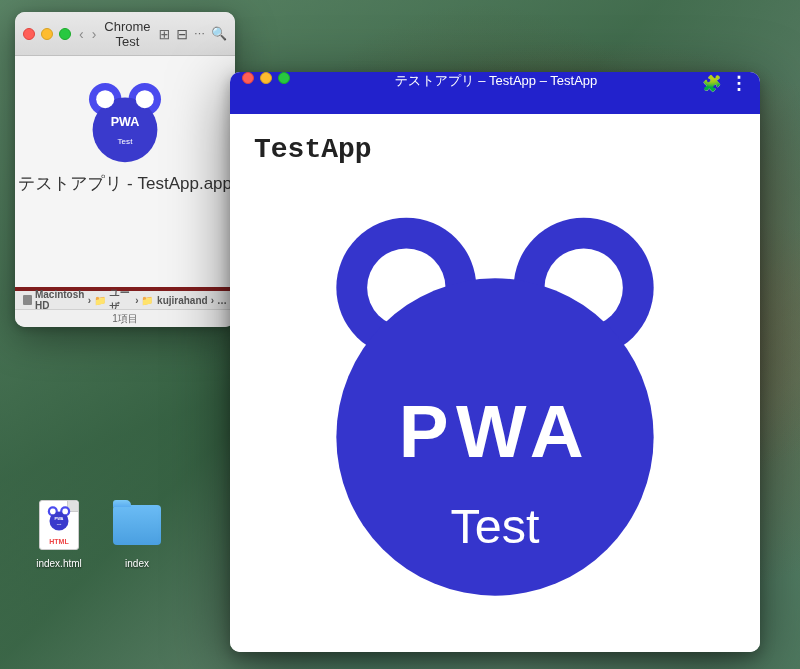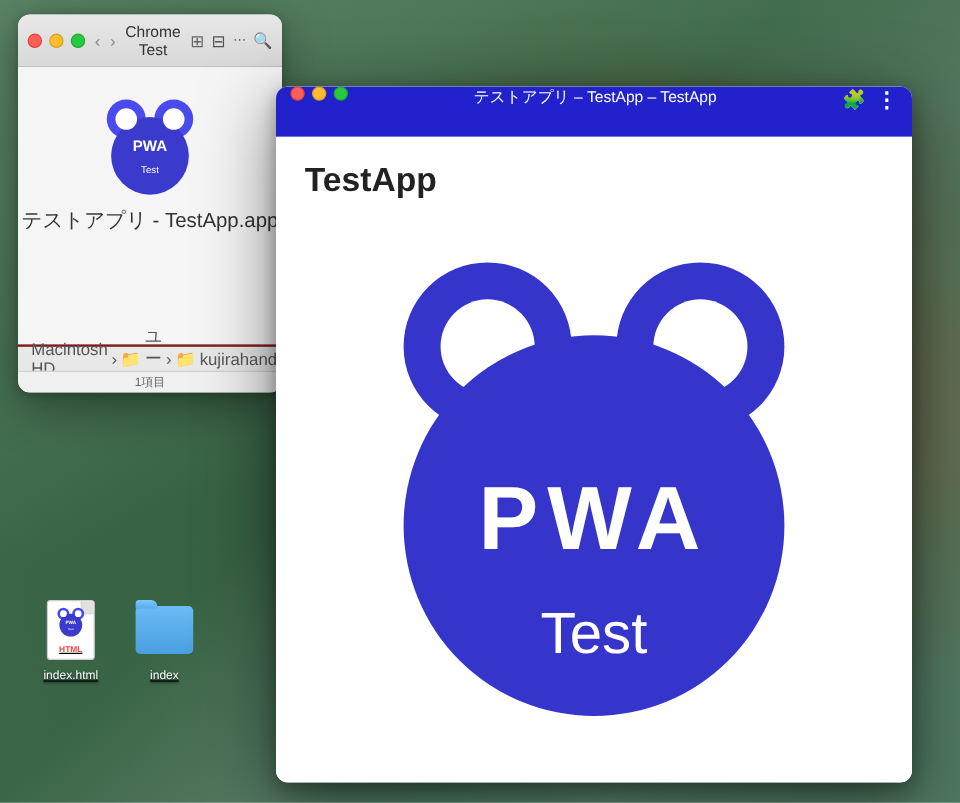--- a/index.html
+++ b/index.html
@@ -139,21 +139,20 @@
     }
 
     
     .desktop-files {
       position: absolute;
       bottom: 100px;
       left: 35px;
       display: grid;
       grid-template-columns: 1fr 1fr;
       gap: 20px 30px;
-      text-decoration: underline;
     }
 
     .file-item {
       display: flex;
       flex-direction: column;
       align-items: center;
       gap: 4px;
       cursor: pointer;
     }
 
@@ -308,20 +307,21 @@
       display: flex;
       flex-direction: column;
       align-items: flex-start;
     }
 
     .app-title-text {
       font-size: 28px;
       font-weight: bold;
       color: #222;
       margin-bottom: 20px;
+      font-family: Liberation Mono, monospace;
     }
 
     
     .pwa-icon-large {
       width: 380px;
       height: 420px;
       margin: 0 auto;
     }
 
     .pwa-icon-large svg {
@@ -369,21 +369,21 @@
         <circle cx="72" cy="28" r="10" fill="white"></circle>
 
         <text x="50" y="58" font-family="Arial, sans-serif" font-weight="bold" font-size="14" fill="white" text-anchor="middle">PWA</text>
 
         <text x="50" y="78" font-family="Arial, sans-serif" font-size="9" fill="white" text-anchor="middle">Test</text>
       </svg>
     </div>
     <div class="finder-app-name">テストアプリ - TestApp.app</div>
   </div>
 
-  <div style="background: #e8e8e8; border-top: 2px solid #7f1d1d; height: 22px; display:flex; align-items:center; padding: 0 8px; font-size:14px; color:#555; gap:3px;">
+  <div style="background: #e8e8e8; border-top: 4px solid #7f1d1d; height: 22px; display:flex; align-items:center; padding: 0 8px; font-size:10px; color:#555; gap:3px;font-weight:bold;">
     <span style="display:inline-block; width:12px; height:10px; background:#888; border-radius:1px;"></span>
     <span>Macintosh HD</span>
     <span>›</span>
     <span style="color:#5ab;">📁</span>
     <span>ユーザ</span>
     <span>›</span>
     <span style="color:#5ab;">📁</span>
     <span>kujirahand</span>
     <span>›</span>
     <span>…</span>

